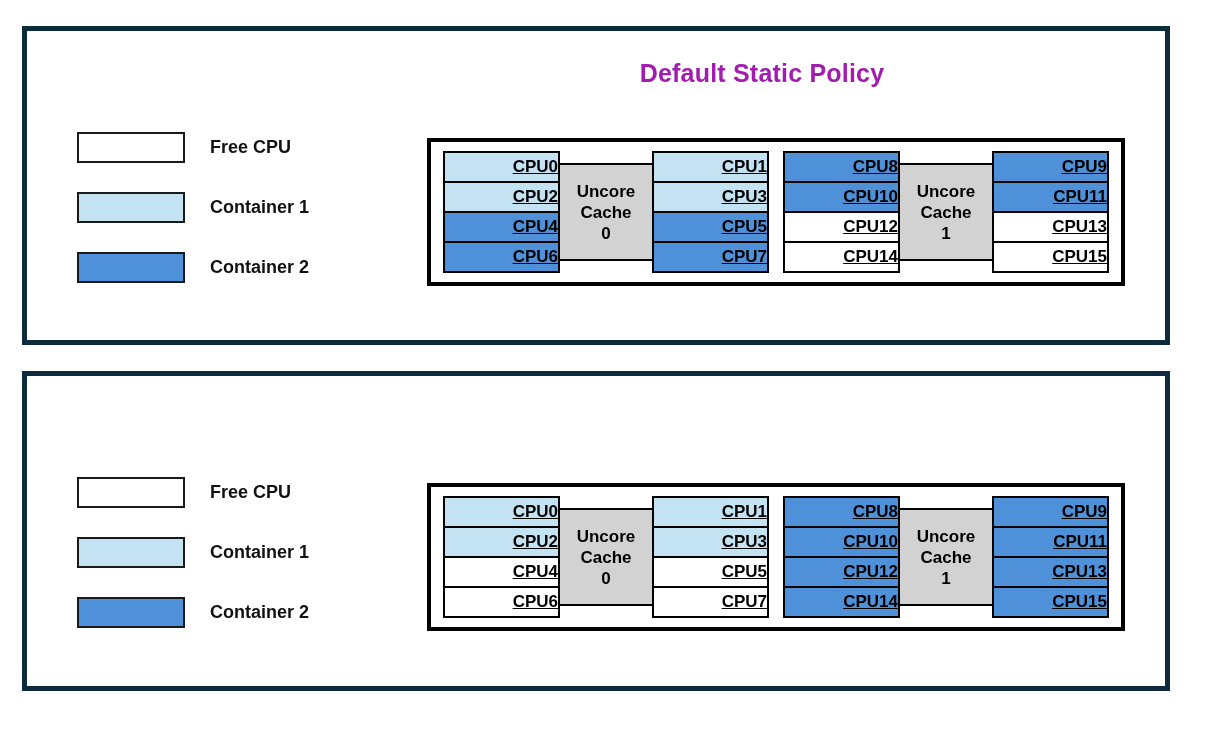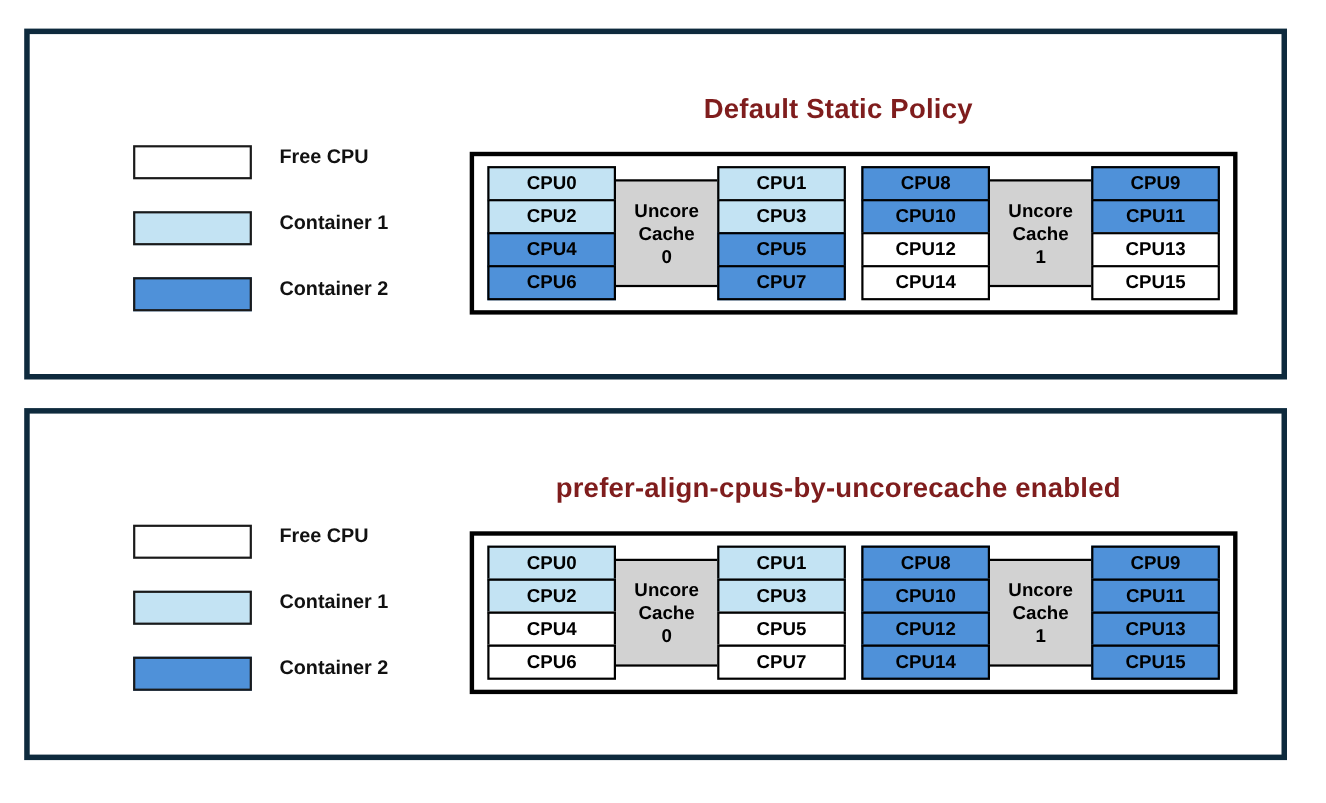--- a/index.html
+++ b/index.html
@@ -13,42 +13,41 @@
     border: 5px solid var(--panel-border, #0e2a3d);
     box-sizing: border-box;
     background: #ffffff;
   }
   #panel-0 { top: 26px; height: 319px; }
   #panel-1 { top: 371px; height: 320px; }
 
   .panel-title {
     position: absolute;
     left: 355px;
-    top: 54px;
+    top: 28px;
     width: 760px;
     text-align: center;
     font-size: 25px;
     font-weight: bold;
-    color: #7f1d1d;
+    color: #a21caf;
     letter-spacing: 0.2px;
     white-space: nowrap;
   }
 
   .legend {
     position: absolute;
     left: 50px;
     top: 101px;
     width: 300px;
   }
   .legend-item {
     display: flex;
-    align-items: flex-start;
+    align-items: center;
     height: 31px;
     margin-bottom: 29px;
-    margin-left: 44px;
   }
   .legend-swatch {
     width: 104px;
     height: 27px;
     border: 2px solid #1a1a1a;
     flex: 0 0 auto;
   }
   .legend-label {
     margin-left: 25px;
     font-size: 18px;
@@ -80,22 +79,23 @@
     display: flex;
     flex-direction: column;
     z-index: 2;
   }
   .cpu-cell {
     flex: 1 1 0;
     border: 2px solid #000000;
     margin-top: -2px;
     display: flex;
     align-items: center;
-    justify-content: center;
+    justify-content: flex-end;
     background: #ffffff;
+    text-decoration: underline;
   }
   .cpu-cell:first-child { margin-top: 0; }
   .cpu-label {
     font-size: 17px;
     font-weight: bold;
     color: #000000;
     white-space: nowrap;
   }
   .cache {
     flex: 1 1 auto;
@@ -209,21 +209,20 @@
             </div>
           <div class="cpu-cell" style="background-color: rgb(255, 255, 255);">
               <span class="cpu-label">CPU15</span>
             </div>
         </div>
       </div>
     </div>
   </div>
 
   <div class="panel" id="panel-1">
-    <div class="panel-title">prefer-align-cpus-by-uncorecache enabled</div>
 
     <div class="legend">
       <div class="legend-item">
         <div class="legend-swatch" style="background-color: rgb(255, 255, 255);"></div>
         <div class="legend-label">Free CPU</div>
       </div>
       <div class="legend-item">
         <div class="legend-swatch" style="background-color: rgb(195, 227, 243);"></div>
         <div class="legend-label">Container 1</div>
       </div>

